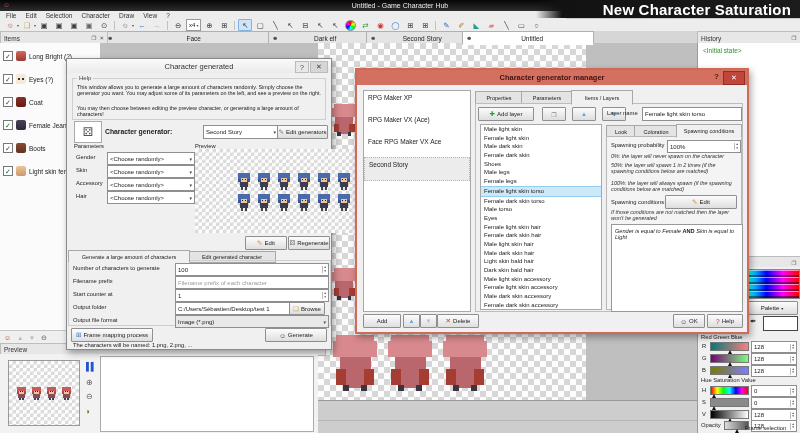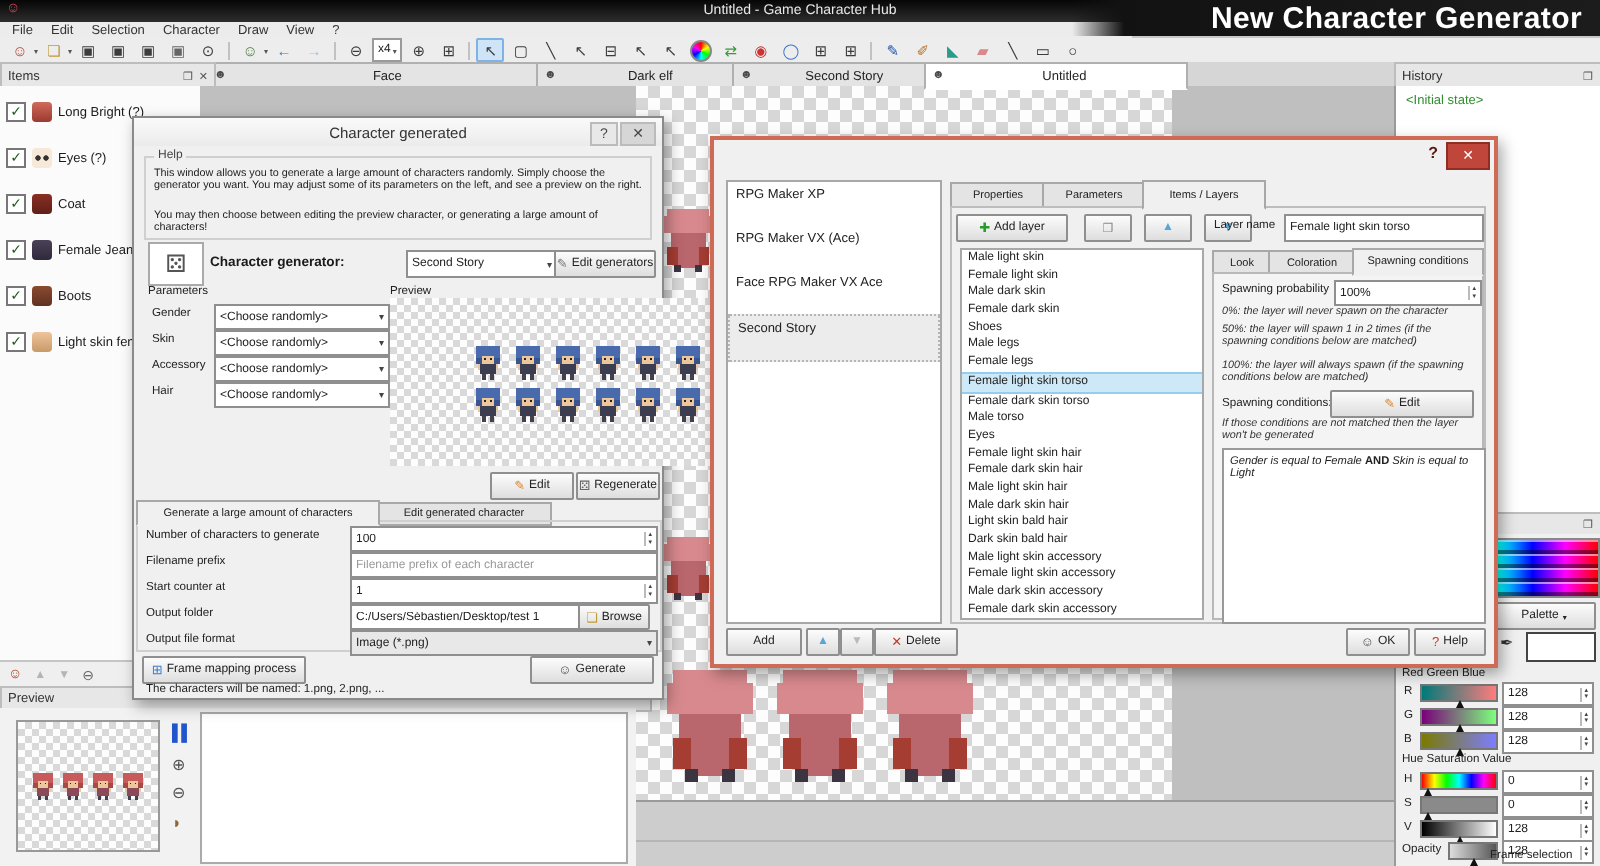--- a/index.html
+++ b/index.html
@@ -139,21 +139,21 @@
   </defs>
 </svg>
 
 <div id="screen">
 
   <div class="abs" id="titlebar">
     <span class="abs" style="left:3px;top:1px;font-size:7px;color:#c45">☺</span>
     <span>Untitled - Game Character Hub</span>
   </div>
   <div class="abs" id="overlay-title">
-    <span>New Character Generator</span>
+    <span>New Character Saturation</span>
   </div>
 
   <div class="abs" id="menubar">
     <span>File</span>
     <span>Edit</span>
     <span>Selection</span>
     <span>Character</span>
     <span>Draw</span>
     <span>View</span>
     <span>?</span>
@@ -544,20 +544,23 @@
       <span>Frame mapping process</span>
       </div>
     <div class="btn" style="left:198px;top:269px;width:60px;height:12px">
       <span class="bico" style="color:#444">☺</span>
       <span>Generate</span>
       </div>
     <div class="abs" style="left:6px;top:283px;font-size:5.8px;color:#222">The characters will be named: 1.png, 2.png, ...</div>
   </div>
 
   <div class="dlg" id="mgr-dlg">
+    <div class="abs" id="mgr-title">
+      <span>Character generator manager</span>
+      </div>
     <span id="mgr-help">?</span>
     <span id="mgr-close">✕</span>
 
     <div class="list" style="left:6px;top:20px;width:106px;height:220px">
       <div class="lrow">RPG Maker XP</div>
       <div class="lrow">RPG Maker VX (Ace)</div>
       <div class="lrow">Face RPG Maker VX Ace</div>
       <div class="lrow selgray">Second Story</div>
     </div>
     <div class="btn" style="left:6px;top:244px;width:36px;height:12px">

